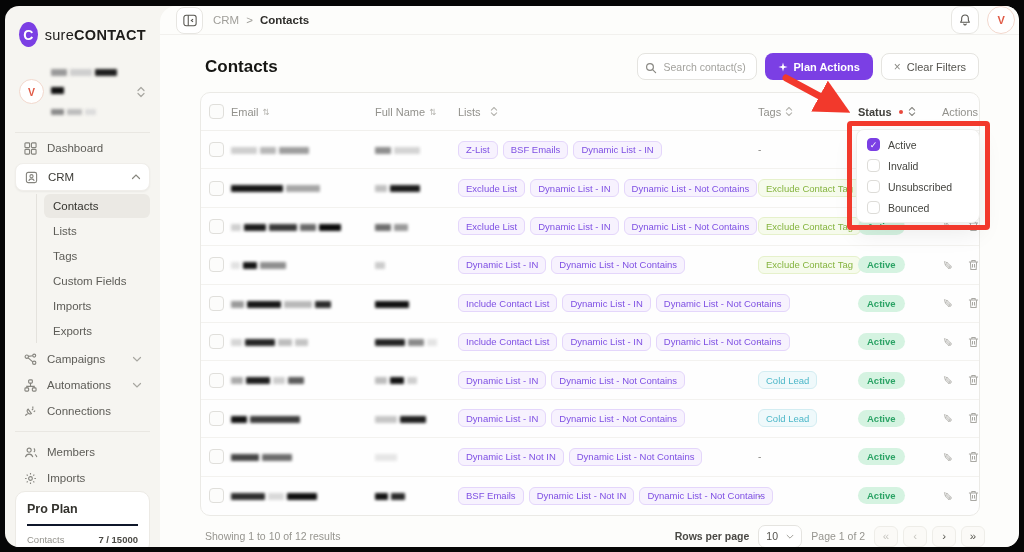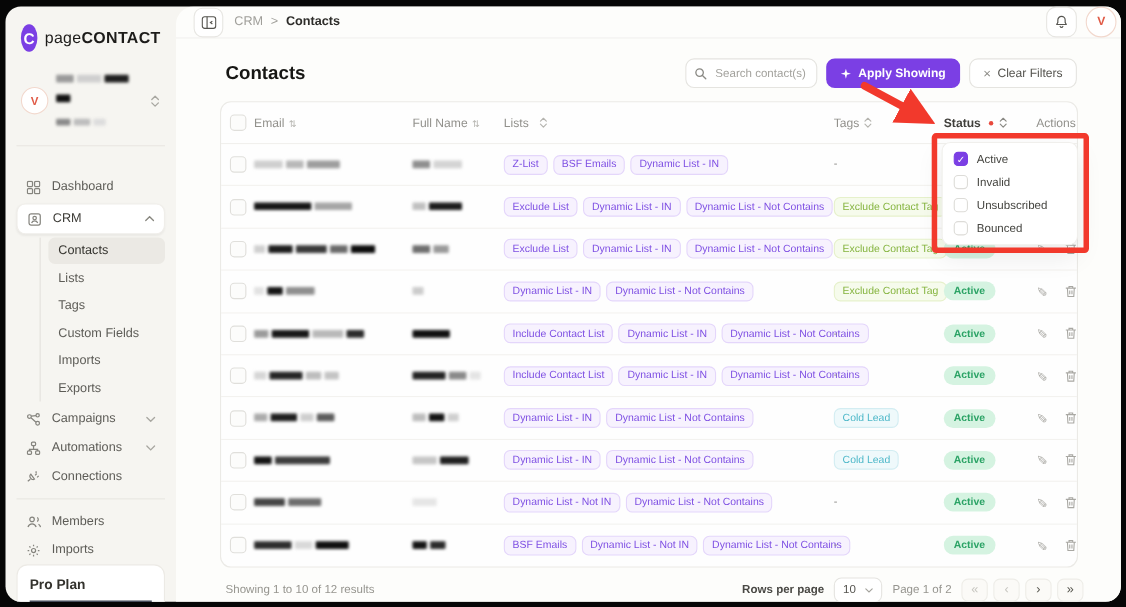--- a/index.html
+++ b/index.html
@@ -12,21 +12,21 @@
   .brand-badge { width:25px; height:25px; border-radius:50%; background:#7b3fe4; color:#fff;
                  font-weight:800; font-size:14px; display:flex; align-items:center; justify-content:center; }
   .brand-text { font-size:14.5px; color:#1d1c1a; letter-spacing:.3px; }
   .brand-text b { font-weight:800; }
   .userbox { display:flex; align-items:center; gap:7px; padding:4px 4px 12px 4px; border-bottom:1px solid #e9e7e2; }
   .uavatar { width:25px; height:25px; border-radius:50%; background:#fff; border:1px solid #f2d8cd;
              color:#e05a46; font-weight:700; font-size:10.5px; display:flex; align-items:center; justify-content:center; flex:none;}
   .ublocks { flex:1; }
   .blk { display:inline-block; height:7px; border-radius:1px; margin-right:3px; filter:blur(1.5px); vertical-align:middle;}
   .blk2 { height:6px; }
-  .nav { margin-top:24px; }
+  .nav { margin-top:2px; }
   .nav-item { display:flex; align-items:center; gap:9px; height:26px; padding:0 8px; border-radius:8px;
               font-size:11.5px; color:#5d5c57; cursor:pointer; }
   .nav-card { background:#fff; box-shadow:0 1px 2px rgba(0,0,0,.05); border:1px solid #f0eeea; height:28px; margin:2px 0; color:#3c3b36; }
   .nico { width:15px; height:15px; flex:none; color:#85847e; display:flex; align-items:center; justify-content:center; }
   .nav-item .grow { flex:1; }
   .chev { color:#a8a7a1; width:10px; }
   .sub { margin:3px 0 3px 21px; border-left:1px solid #e4e2dd; padding-left:7px; }
   .sub-item { height:24px; display:flex; align-items:center; padding:0 9px; border-radius:6px;
               font-size:11.5px; color:#5d5c57; margin:1px 0; cursor:pointer; }
   .sub-item.active { background:#ebe9e4; color:#34332e; }
@@ -114,21 +114,21 @@
   .arrow-svg { position:absolute; left:772px; top:62px; z-index:60; pointer-events:none; }
 </style>
 </head>
 <body>
 
 <div class="frame">
 
   <div class="sidebar">
     <div class="brand">
       <div class="brand-badge">C</div>
-      <div class="brand-text"><span>page</span><b>CONTACT</b></div>
+      <div class="brand-text"><span>sure</span><b>CONTACT</b></div>
     </div>
     <div class="userbox">
       <div class="uavatar">V</div>
       <div class="ublocks">
         <div><span class="blk" style="width:16px;background:#9a9a9a"></span><span class="blk" style="width:22px;background:#cfcfcf"></span><span class="blk" style="width:22px;background:#1f1f1f"></span><span class="blk" style="width:13px;background:#111"></span></div>
         <div style="margin-top:3px"><span class="blk blk2" style="width:13px;background:#8b8b8b"></span><span class="blk blk2" style="width:15px;background:#bdbdbd"></span><span class="blk blk2" style="width:11px;background:#dcdcdc"></span></div>
       </div>
       <svg class="chev" width="9" height="12" viewBox="0 0 9 12">
           <path d="M1.5 4.5L4.5 1.5L7.5 4.5M1.5 7.5L4.5 10.5L7.5 7.5" fill="none" stroke="#a8a7a1" stroke-width="1.2" stroke-linecap="round" stroke-linejoin="round"></path>
         </svg>
@@ -283,21 +283,21 @@
             <span class="sico"><svg width="12" height="12" viewBox="0 0 12 12">
                   <circle cx="5" cy="5" r="3.4" fill="none" stroke="currentColor" stroke-width="1.2"></circle>
                   <path d="M7.6 7.6L10.6 10.6" stroke="currentColor" stroke-width="1.2" stroke-linecap="round"></path>
                 </svg></span>
             <input placeholder="Search contact(s)" style="">
           </div>
           <div class="btn btn-primary">
             <svg width="10" height="10" viewBox="0 0 12 12">
                 <path d="M6 0.5L7.2 4.8 11.5 6 7.2 7.2 6 11.5 4.8 7.2 0.5 6 4.8 4.8Z" fill="#fff"></path>
               </svg>
-            <span>Apply Showing</span>
+            <span>Plan Actions</span>
           </div>
           <div class="btn btn-ghost">
             <span class="x">×</span>
             <span>Clear Filters</span>
           </div>
         </div>
       </div>
 
       <div class="card">
         <div class="thead">

